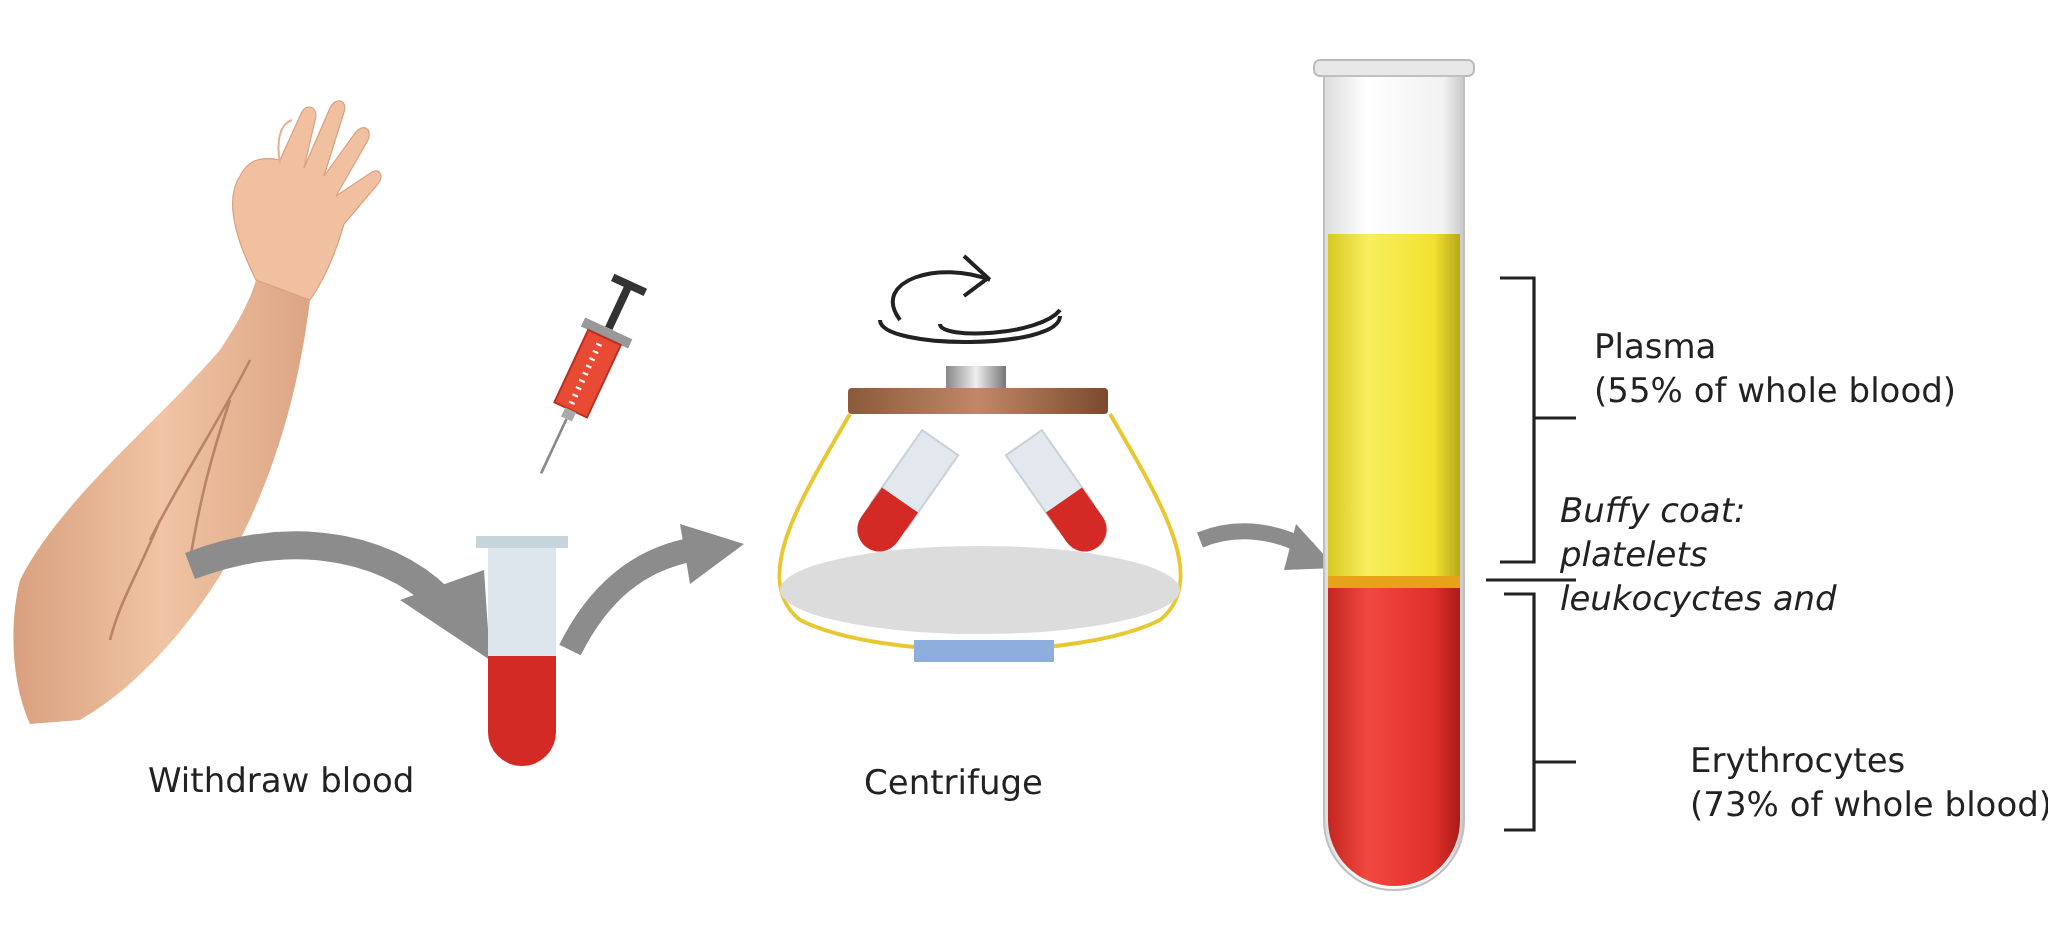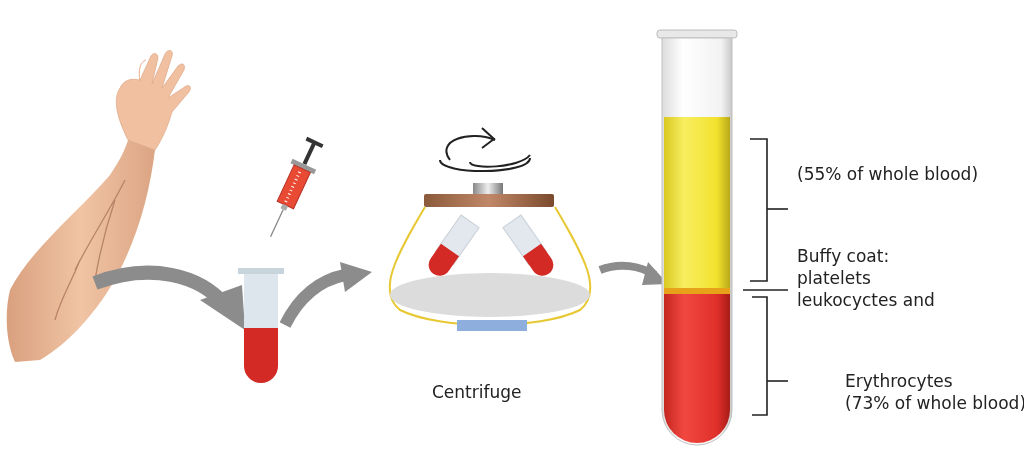--- a/index.html
+++ b/index.html
@@ -116,29 +116,31 @@
   <g stroke="#222" stroke-width="1.6" fill="none">
     <polyline points="750,139 767,139 767,281 750,281"></polyline>
     <line x1="767" y1="209" x2="788" y2="209"></line>
     <line x1="743" y1="290" x2="788" y2="290"></line>
     <polyline points="752,297 767,297 767,415 752,415"></polyline>
     <line x1="767" y1="381" x2="788" y2="381"></line>
   </g>
 </svg>
 
 <div class="abs lbl" style="left:74px;top:380px;">
+  <div>Withdraw blood</div>
 </div>
 
 <div class="abs lbl" style="left:432px;top:381px;text-align:right;">Centrifuge</div>
 
 <div class="abs lbl" style="left:797px;top:163px;">
+  <div>Plasma</div>
   <div>(55% of whole blood)</div>
 </div>
 
-<div class="abs lbl" style="left:797px;top:245px;">
+<div class="abs lbl" style="left:780px;top:245px;font-style:italic;">
   <div>Buffy coat:</div>
   <div>platelets</div>
   <div>leukocyctes and</div>
 </div>
 
 <div class="abs lbl" style="left:797px;top:370px;margin-left:48px;">
   <div>Erythrocytes</div>
   <div>(73% of whole blood)</div>
 </div>
 

